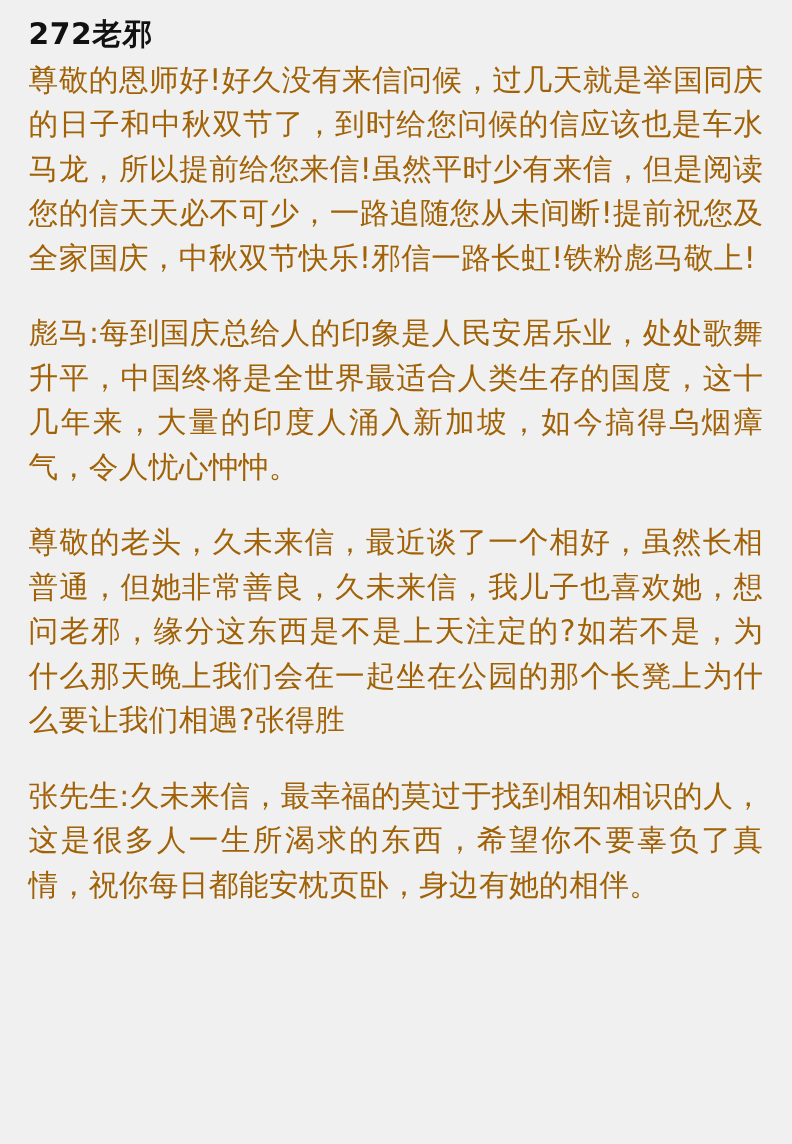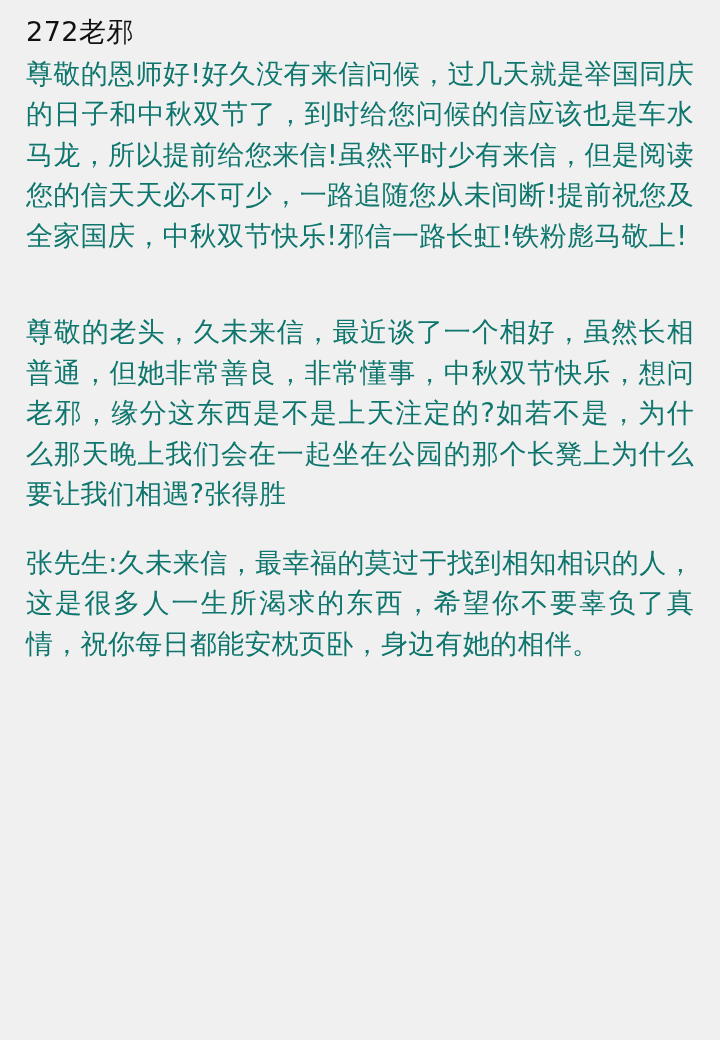--- a/index.html
+++ b/index.html
@@ -16,51 +16,52 @@
   }
   .page {
     width: 720px;
     height: 1040px;
     box-sizing: border-box;
     padding: 14px 26px 0 26px;
     background: #f0f0f0;
   }
   .title {
     font-size: 27px;
-    font-weight: normal;
+    font-weight: bold;
     line-height: 1.32;
     letter-spacing: 0.5px;
     margin: 0 0 4px 0;
     color: #111;
   }
   .para {
     font-size: 27px;
     line-height: 1.50;
     letter-spacing: 0.3px;
     margin: 0;
-    color: #0f766e;
+    color: #a16207;
     text-align: justify;
     text-justify: inter-ideograph;
   }
   .spacer {
     height: 28px;
   }
 </style>
 </head>
 <body>
 
 <div class="page">
 
   <div class="title">272老邪</div>
 
   <p class="para">尊敬的恩师好!好久没有来信问候，过几天就是举国同庆的日子和中秋双节了，到时给您问候的信应该也是车水马龙，所以提前给您来信!虽然平时少有来信，但是阅读您的信天天必不可少，一路追随您从未间断!提前祝您及全家国庆，中秋双节快乐!邪信一路长虹!铁粉彪马敬上!</p>
   <div class="spacer"></div>
 
+  <p class="para">彪马:每到国庆总给人的印象是人民安居乐业，处处歌舞升平，中国终将是全世界最适合人类生存的国度，这十几年来，大量的印度人涌入新加坡，如今搞得乌烟瘴气，令人忧心忡忡。</p>
   <div class="spacer"></div>
 
-  <p class="para">尊敬的老头，久未来信，最近谈了一个相好，虽然长相普通，但她非常善良，非常懂事，中秋双节快乐，想问老邪，缘分这东西是不是上天注定的?如若不是，为什么那天晚上我们会在一起坐在公园的那个长凳上为什么要让我们相遇?张得胜</p>
+  <p class="para">尊敬的老头，久未来信，最近谈了一个相好，虽然长相普通，但她非常善良，久未来信，我儿子也喜欢她，想问老邪，缘分这东西是不是上天注定的?如若不是，为什么那天晚上我们会在一起坐在公园的那个长凳上为什么要让我们相遇?张得胜</p>
   <div class="spacer"></div>
 
   <p class="para">张先生:久未来信，最幸福的莫过于找到相知相识的人，这是很多人一生所渴求的东西，希望你不要辜负了真情，祝你每日都能安枕页卧，身边有她的相伴。</p>
   <div class="spacer"></div>
 
 
 </div>
 
 </body></html>

